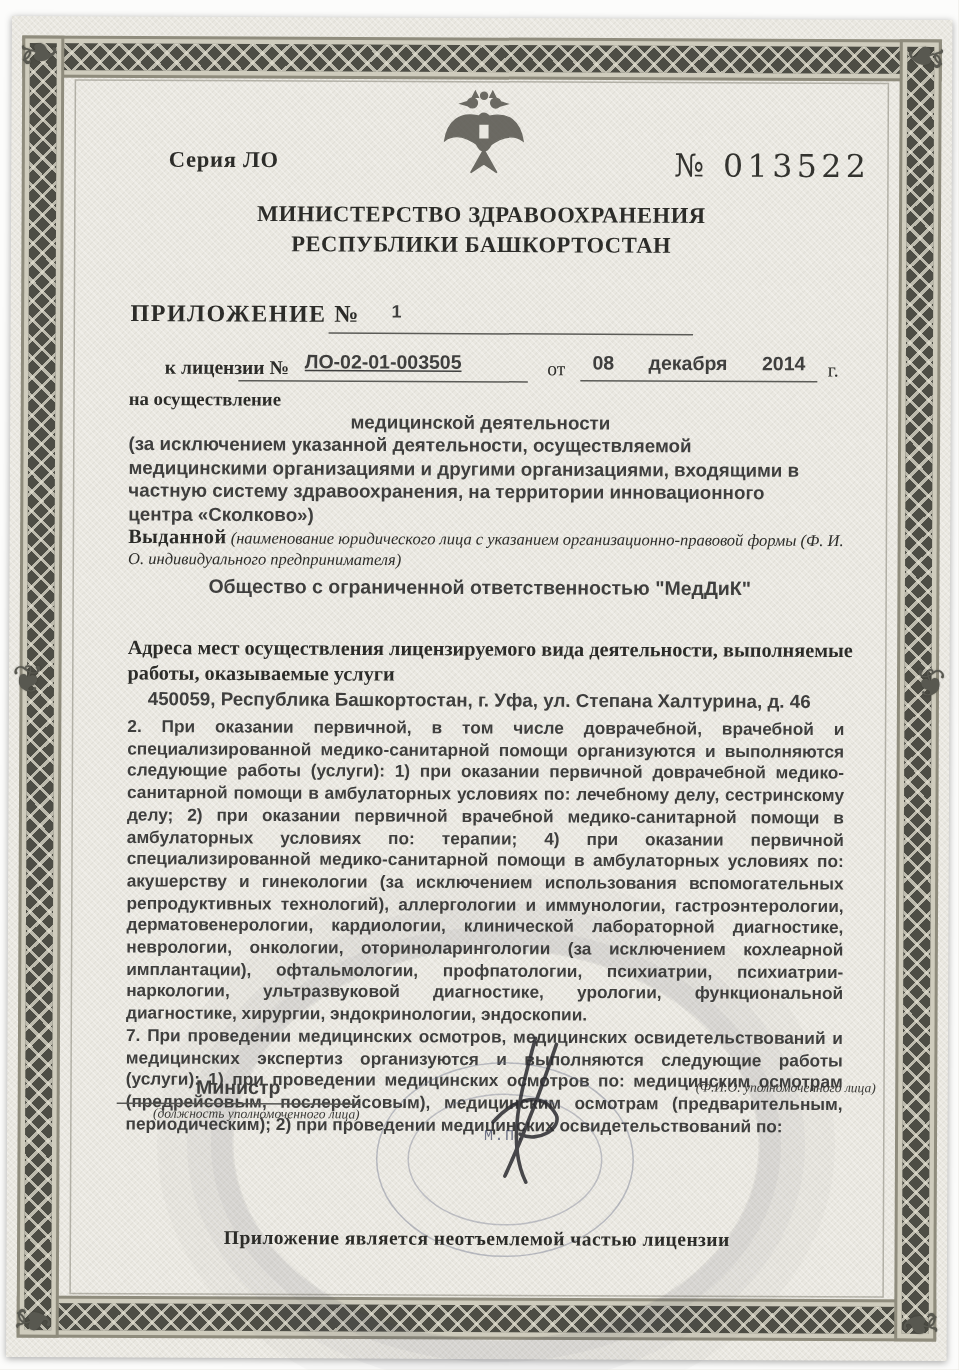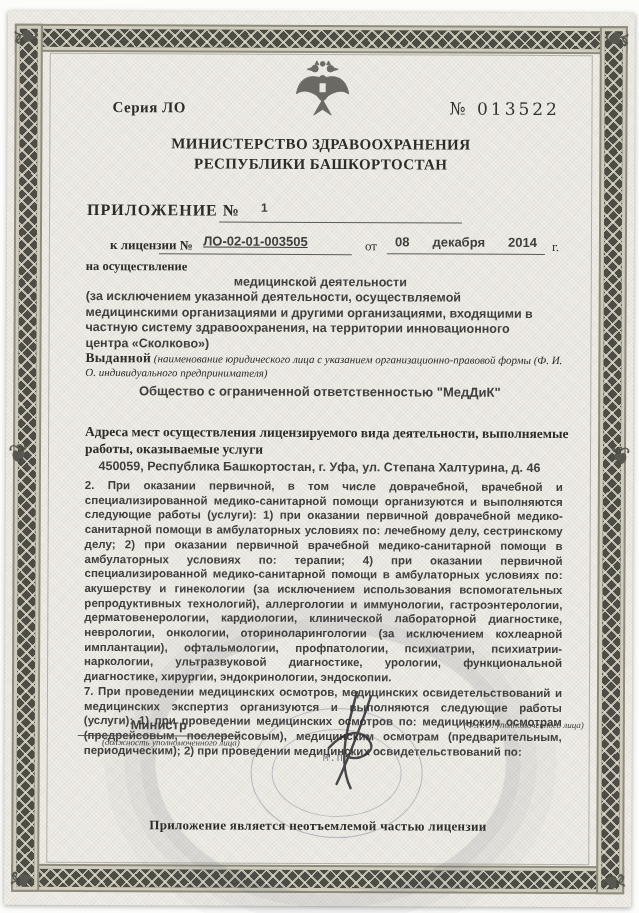--- a/index.html
+++ b/index.html
@@ -46,21 +46,21 @@
 
   .abs{position:absolute;}
   .serif{font-family:"Liberation Serif", serif;color:#2c2c29;}
   .sans{font-family:"Liberation Sans", sans-serif;color:#3f3f3e;}
   .b{font-weight:bold;}
   .i{font-style:italic;}
   .center{text-align:center;}
   .uline{border-bottom:1.5px solid #5b5b57;}
 
   .series{left:105px;top:88px;font-size:15px;letter-spacing:.5px;}
-  .docnum{left:442px;top:86px;font-size:17px;letter-spacing:3px;font-family:"DejaVu Serif",serif;color:#33332f;}
+  .docnum{left:442px;top:86px;font-size:21px;letter-spacing:3px;font-family:"DejaVu Serif",serif;color:#33332f;}
   .emblem{left:286px;top:44px;width:58px;height:64px;opacity:.85;}
   .ministry{left:0;top:122px;width:100%;font-size:15px;line-height:20px;letter-spacing:.4px;}
 
   .appendix-label{left:80px;top:190px;font-size:16px;letter-spacing:1px;}
   .appendix-line{left:212px;top:189px;width:243px;height:21px;font-size:12px;}
   .appendix-line span{padding-left:42px;}
 
   .lic-label{left:79px;top:226px;font-size:13px;margin-left:24px;}
   .lic-line{left:152px;top:222px;width:193px;height:20px;font-size:13px;text-align:center;text-decoration:underline;}
   .lic-ot{left:358px;top:226px;font-size:13px;font-family:Liberation Serif, serif;}

